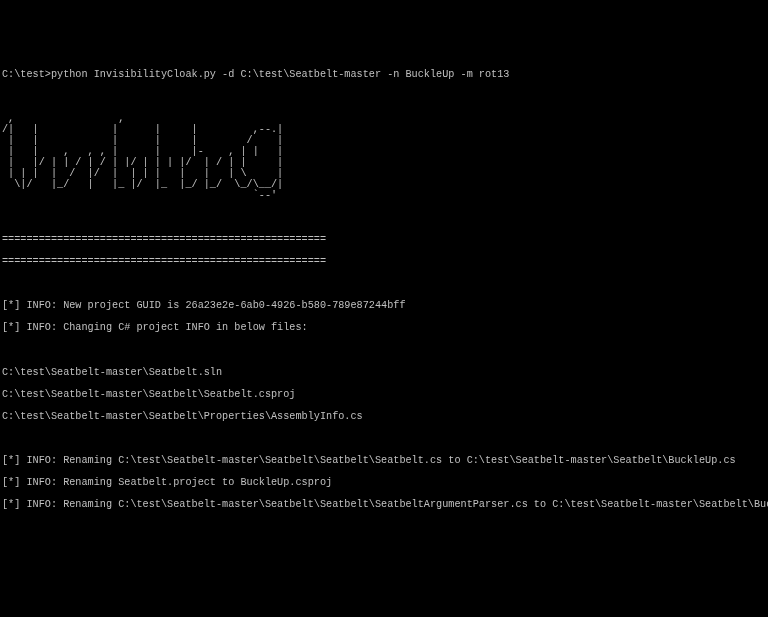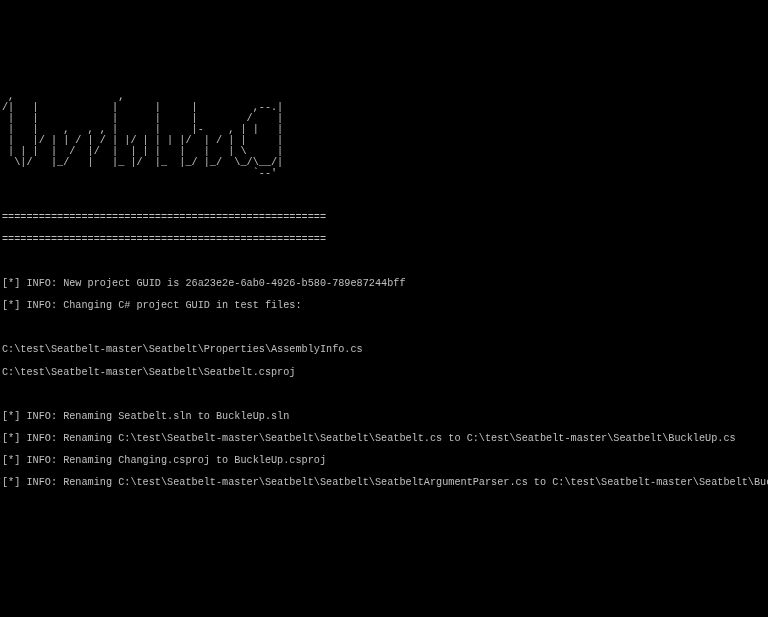--- a/index.html
+++ b/index.html
@@ -18,35 +18,36 @@
     padding: 3px 2px;
   }
   .line { white-space: pre; }
 </style>
 </head>
 <body>
 
 
 
 <div class="terminal">
+<div class="line">C:\test&gt;python InvisibilityCloak.py -d C:\test\Seatbelt-master -n BuckleUp -m rot13</div>
 <div class="line"> </div>
 <div id="ascii-art"><div class="line"> ,                 ,                           </div><div class="line">/|   |            |      |     |         ,--.| </div><div class="line"> |   |            |      |     |        /    | </div><div class="line"> |   |    ,   , , |      |     |-    , | |   | </div><div class="line"> |   |/ | | / | / | |/ | | | |/  | / | |     | </div><div class="line"> | | |  |  /  |/  |  | | |   |   |   | \     | </div><div class="line">  \|/   |_/   |   |_ |/  |_  |_/ |_/  \_/\__/| </div><div class="line">                                         `--'</div></div>
 <div class="line"> </div>
 <div class="line">=====================================================</div>
 <div class="line">=====================================================</div>
 <div class="line"> </div>
 <div class="line">[*] INFO: New project GUID is 26a23e2e-6ab0-4926-b580-789e87244bff</div>
-<div class="line">[*] INFO: Changing C# project GUID in test files:</div>
+<div class="line">[*] INFO: Changing C# project INFO in below files:</div>
 <div class="line"> </div>
+<div class="line">C:\test\Seatbelt-master\Seatbelt.sln</div>
+<div class="line">C:\test\Seatbelt-master\Seatbelt\Seatbelt.csproj</div>
 <div class="line">C:\test\Seatbelt-master\Seatbelt\Properties\AssemblyInfo.cs</div>
-<div class="line">C:\test\Seatbelt-master\Seatbelt\Seatbelt.csproj</div>
 <div class="line"> </div>
-<div class="line">[*] INFO: Renaming Seatbelt.sln to BuckleUp.sln</div>
 <div class="line">[*] INFO: Renaming C:\test\Seatbelt-master\Seatbelt\Seatbelt\Seatbelt.cs to C:\test\Seatbelt-master\Seatbelt\BuckleUp.cs</div>
-<div class="line">[*] INFO: Renaming Changing.csproj to BuckleUp.csproj</div>
+<div class="line">[*] INFO: Renaming Seatbelt.project to BuckleUp.csproj</div>
 <div class="line">[*] INFO: Renaming C:\test\Seatbelt-master\Seatbelt\Seatbelt\SeatbeltArgumentParser.cs to C:\test\Seatbelt-master\Seatbelt\BuckleUpArgumentParser.cs</div>
 
 
 
 
 
 
 </div>
 
 

